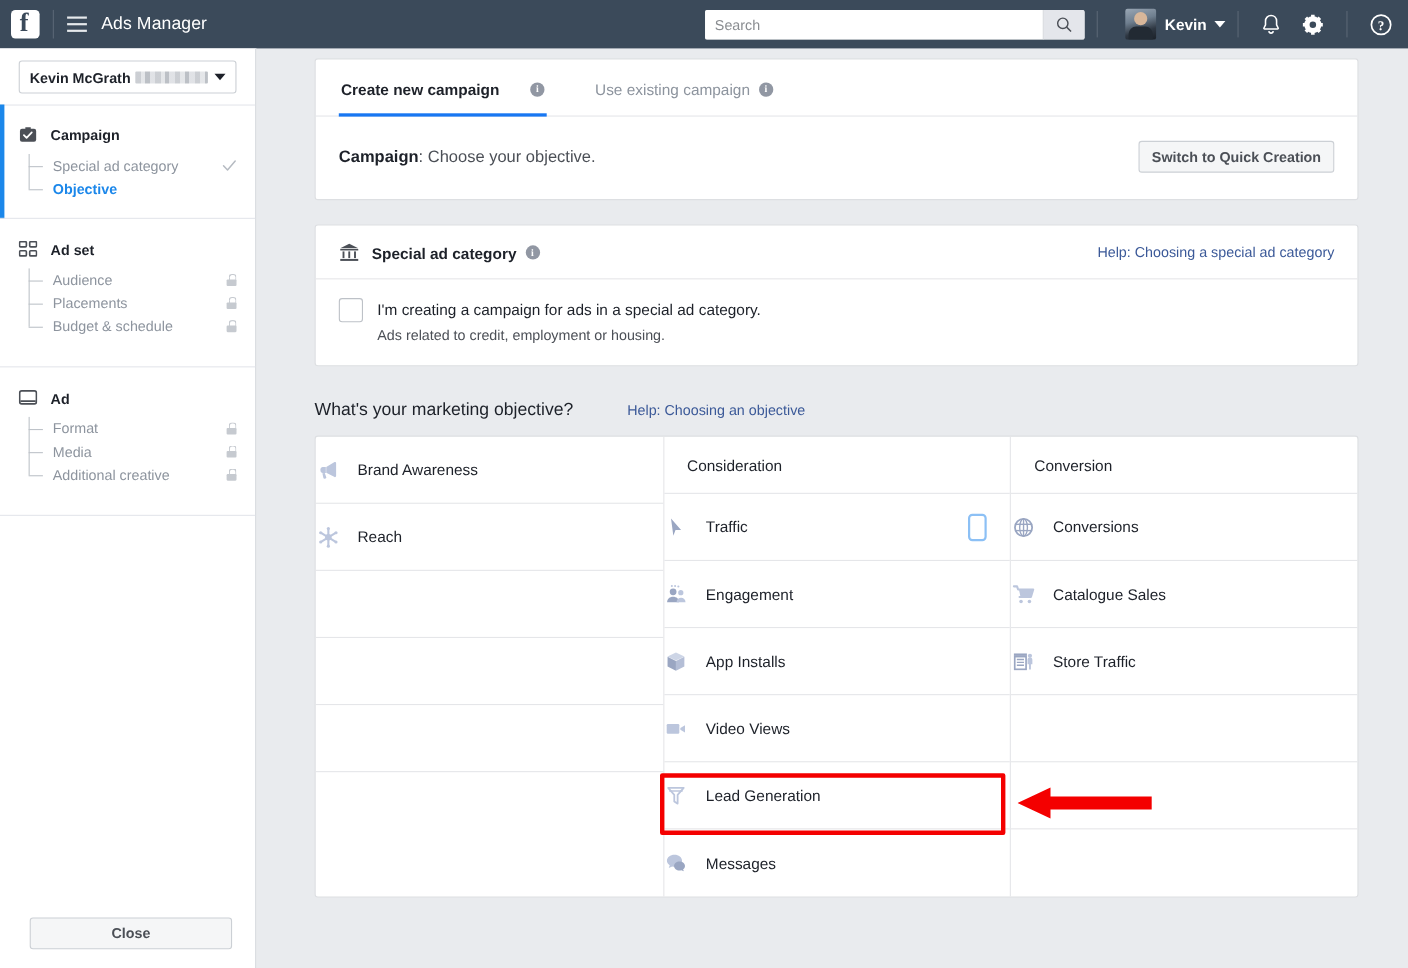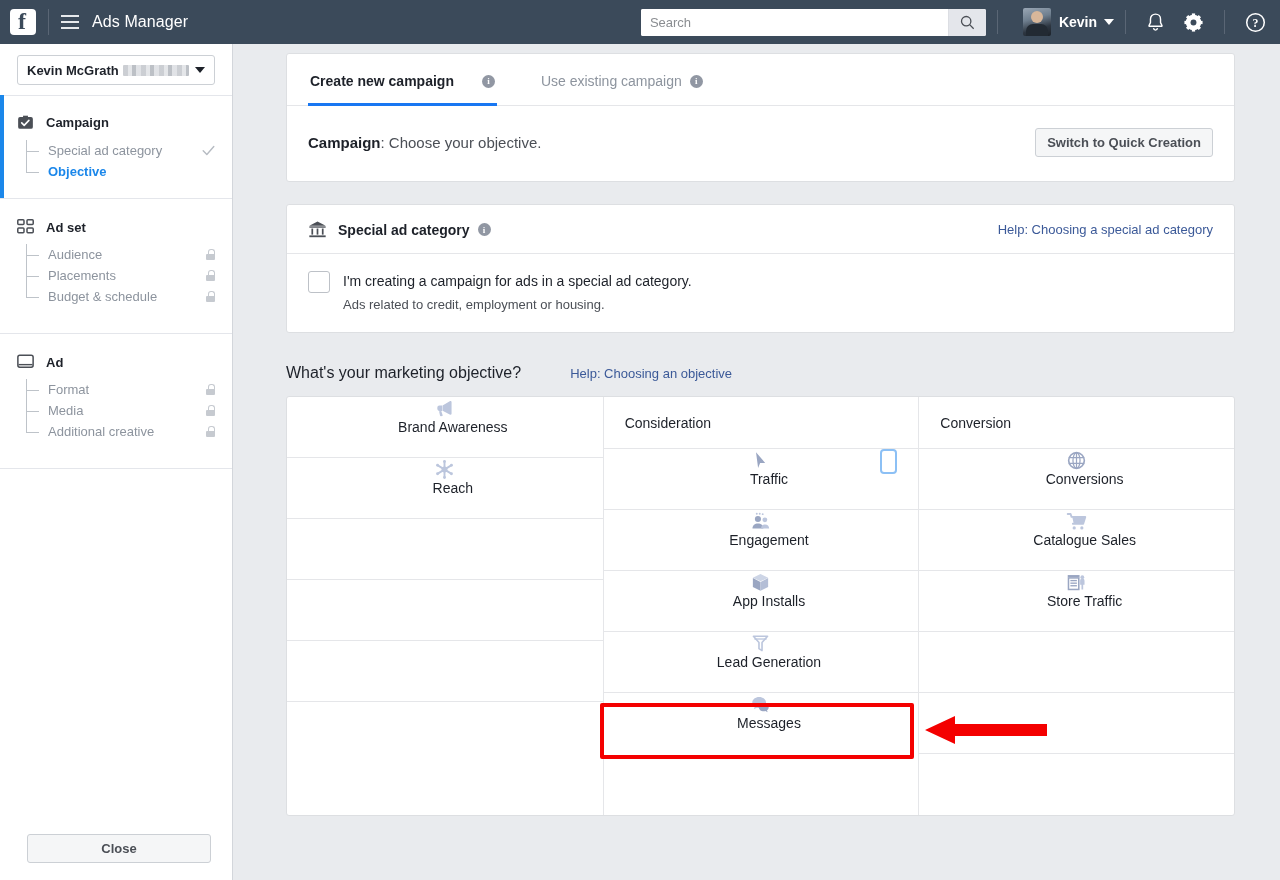--- a/index.html
+++ b/index.html
@@ -197,21 +197,21 @@
     margin: 0 45px 0 53px; display: flex; position: relative;
   }
   .col { flex: 0 0 33.3333%; }
   .col + .col { border-left: 1px solid #e5e6e9; }
   .col-head {
     height: 52px; display: flex; align-items: center; padding-left: 21px;
     font-size: 14px; color: #1d2129; border-bottom: 1px solid #e5e6e9;
   }
   .obj-row {
     height: 61px; display: flex; align-items: center; 
-    border-bottom: 1px solid #e5e6e9; cursor: pointer; position: relative; flex-direction: column;
+    border-bottom: 1px solid #e5e6e9; cursor: pointer; position: relative;
   }
   .obj-row.blank { cursor: default; }
   .obj-row.last { border-bottom: 0; }
   .obj-label { font-size: 14px; color: #1d2129; margin-left: 16px; }
   .obj-ico { width: 22px; height: 22px; flex: none; display: flex; align-items: center; justify-content: center; }
   .pill-flag {
     position: absolute; right: 21px; width: 17px; height: 25px;
     border: 2px solid #8cc0f5; border-radius: 4px; background: #fff;
   }
 
@@ -508,20 +508,29 @@
         <span class="obj-ico">
           <svg width="21" height="21" viewBox="0 0 22 22">
             <path d="M11 2.2l8 3.8-8 3.8-8-3.8z" fill="#cdd5e6"></path>
             <path d="M3 6.4v9.2l8 4V10.4z" fill="#9aa6c2"></path>
             <path d="M19 6.4v9.2l-8 4V10.4z" fill="#b4bed6"></path>
           </svg>
         </span>
         <span class="obj-label">App Installs</span>
       </div>
 
+      <div class="obj-row">
+        <span class="obj-ico">
+          <svg width="21" height="21" viewBox="0 0 22 22">
+            <rect x="2.2" y="6.4" width="12" height="9.4" rx="1.2" fill="#bcc6dd"></rect>
+            <path d="M15.2 10.3l4.4-2.7v7l-4.4-2.7z" fill="#bcc6dd"></path>
+          </svg>
+        </span>
+        <span class="obj-label">Video Views</span>
+      </div>
 
       <div class="obj-row">
         <span class="obj-ico">
           <svg width="21" height="21" viewBox="0 0 22 22">
             <path d="M3.6 3.4h14.8L12.6 10v8.4l-3.2-2V10z" fill="none" stroke="#bcc6dd" stroke-width="1.7" stroke-linejoin="round"></path>
             <line x1="4.6" y1="6.3" x2="17.4" y2="6.3" stroke="#bcc6dd" stroke-width="1.4"></line>
           </svg>
         </span>
         <span class="obj-label">Lead Generation</span>
       </div>

